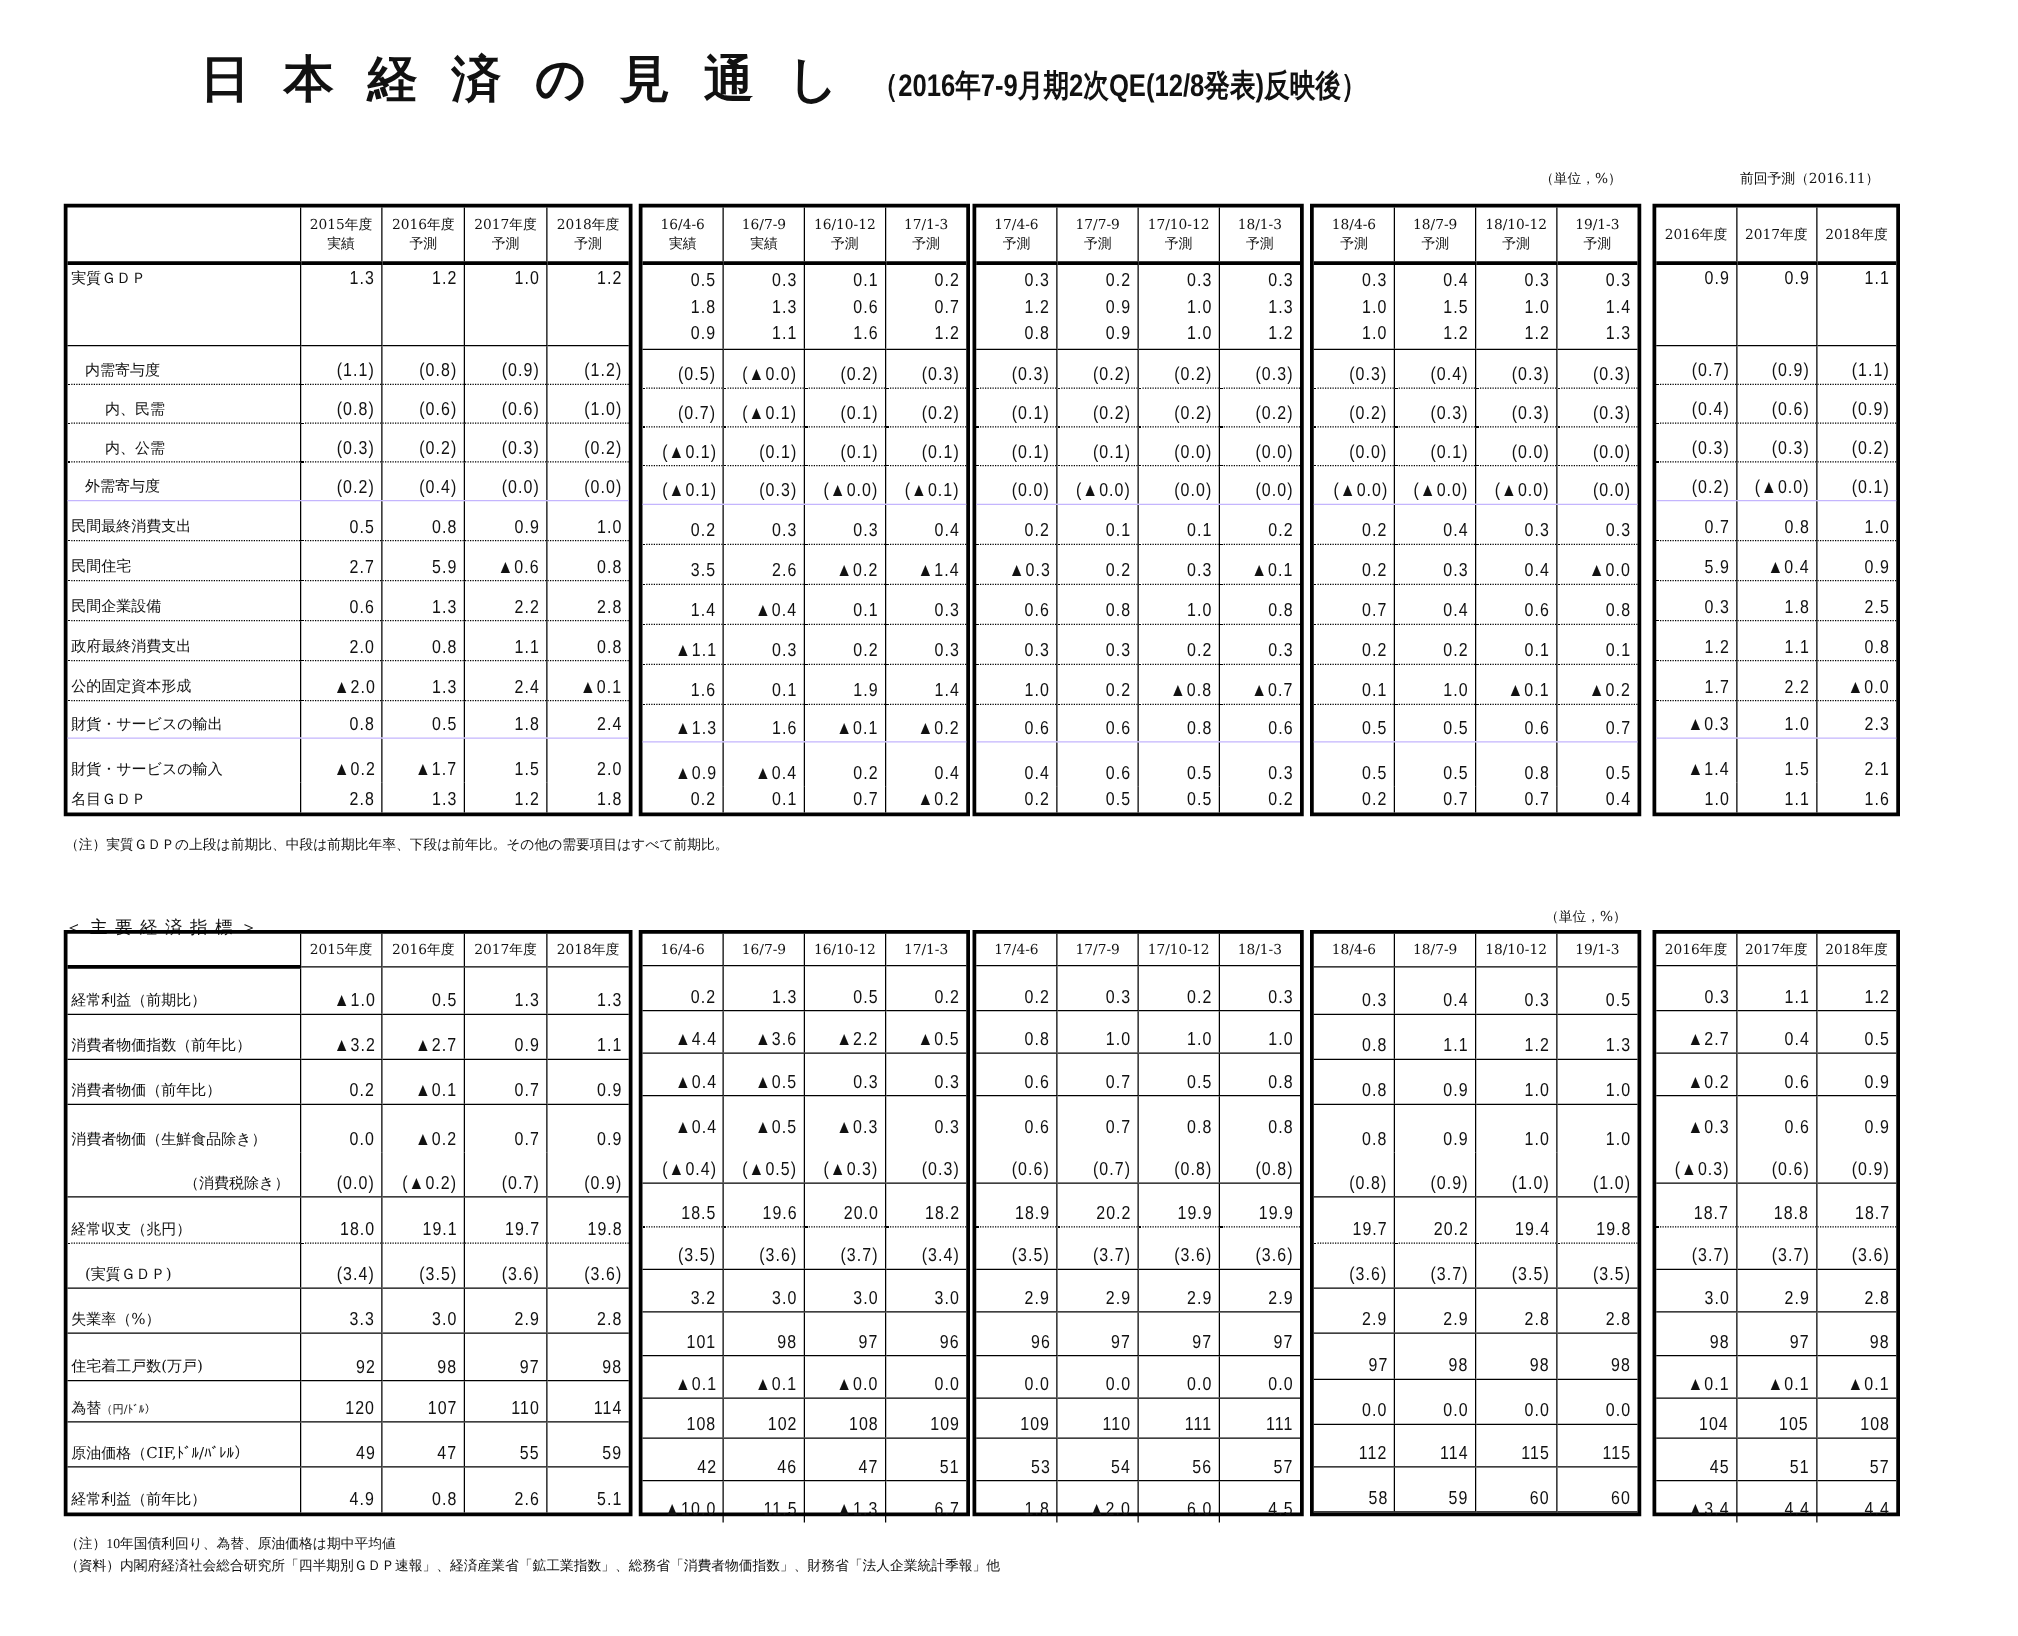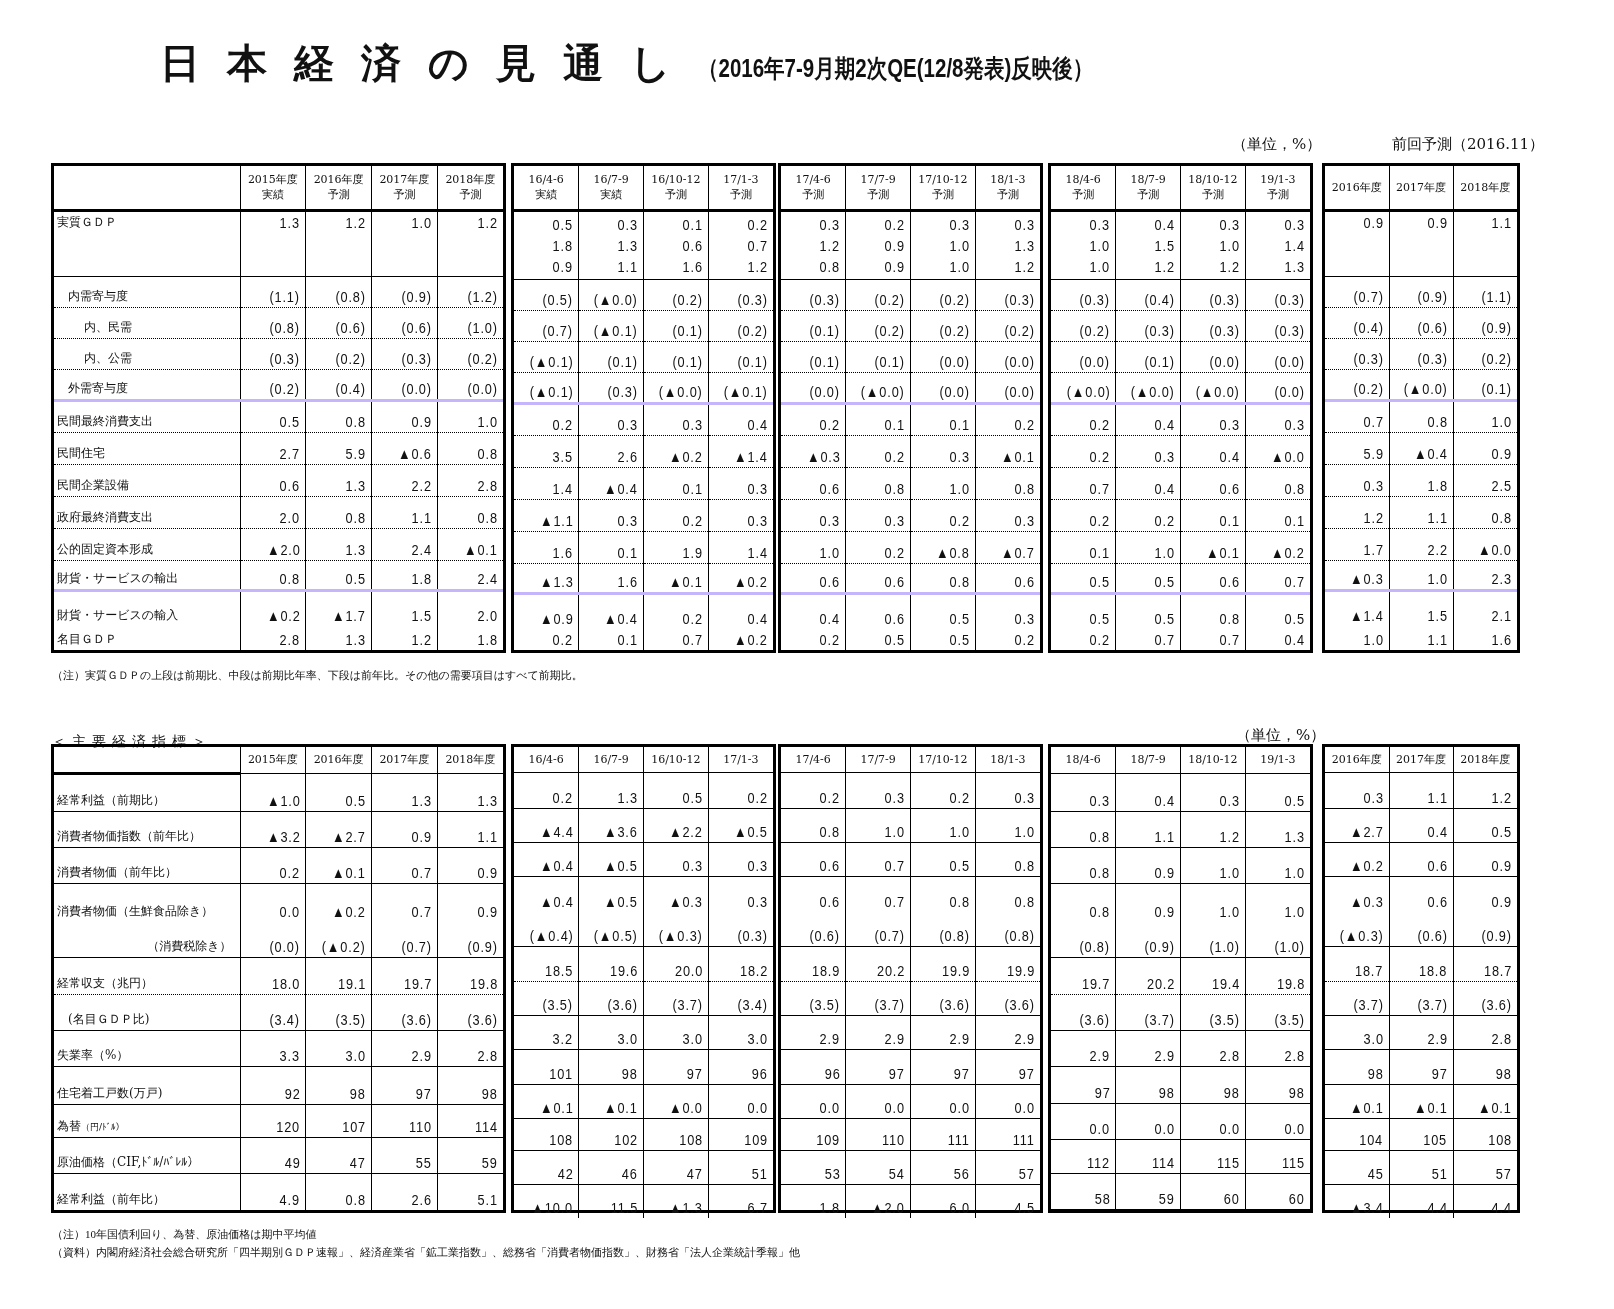--- a/index.html
+++ b/index.html
@@ -1,35 +1,35 @@
 <!DOCTYPE html>
 <html><head>
 <meta charset="utf-8">
 <style>
   html, body { margin:0; padding:0; background:#fff; }
   body { width:1614px; height:1309px; position:relative; overflow:hidden;
          font-family:"DejaVu Serif", serif; color:#111; }
   .title { position:absolute; left:160px; top:36px; white-space:nowrap; }
   .title-main { font-family:"DejaVu Sans", sans-serif; font-size:40px; font-weight:bold; letter-spacing:27px; }
   .title-sub { font-family:"Liberation Sans", sans-serif; font-size:25px; font-weight:bold; letter-spacing:0px; transform:scaleX(0.82); display:inline-block; transform-origin:left center; }
-  .small-note { position:absolute; font-size:15px; white-space:nowrap; }
+  .small-note { position:absolute; font-size:11px; white-space:nowrap; }
   .note { position:absolute; font-size:11px; white-space:nowrap; }
   .section-title { position:absolute; left:52px; top:733px; font-size:14px; letter-spacing:6px; }
 
   .grp { position:absolute; border:3px solid #000; box-sizing:border-box; }
   table.t { border-collapse:collapse; table-layout:fixed; width:100%; height:100%; }
   table.t td { border-left:1px solid #000; padding:0 5px 2px 0; text-align:right; vertical-align:bottom;
                font-family:"Liberation Sans", sans-serif; font-size:15px; white-space:nowrap; overflow:hidden; }
   table.t td:first-child { border-left:none; }
   table.t td.lbl { text-align:left; padding-left:3px; font-family:"DejaVu Serif", serif; font-size:12px; }
   table.t tr.hdr td { text-align:center; vertical-align:middle; font-family:"DejaVu Serif", serif; font-size:11px;
                       padding:0; border-bottom:3px solid #000; line-height:15px; }
   table.t tr.dash td { border-bottom:1px dotted #000; }
   table.t tr.solid td { border-bottom:1px solid #000; }
-  table.t tr.thick td { border-bottom:3px solid #c4b5fd; }
+  table.t tr.thick td { border-bottom:1px solid #c4b5fd; }
   .num { display:inline-block; transform:scaleX(0.85); transform-origin:right bottom; letter-spacing:1px; }
   .gdp3 td { vertical-align:top !important; padding-top:2px !important; }
   .gdp3 .stack { display:flex; flex-direction:column; align-items:flex-end; line-height:21px; }
   .indent1 { padding-left:14px !important; }
   .indent2 { padding-left:30px !important; }
   .indent-right { text-align:right !important; padding-right:8px !important; }
 </style>
 </head>
 <body>
 
@@ -711,21 +711,21 @@
             <td><span class="num">(0.9)</span></td>
           </tr>
           <tr class="dash" style="height:35px">
             <td class="lbl"><span>経常収支（兆円）</span></td>
             <td><span class="num">18.0</span></td>
             <td><span class="num">19.1</span></td>
             <td><span class="num">19.7</span></td>
             <td><span class="num">19.8</span></td>
           </tr>
           <tr class="solid" style="height:34px">
-            <td class="lbl indent1"><span>(名目ＧＤＰ比)</span></td>
+            <td class="lbl indent1"><span>(実質ＧＤＰ)</span></td>
             <td><span class="num">(3.4)</span></td>
             <td><span class="num">(3.5)</span></td>
             <td><span class="num">(3.6)</span></td>
             <td><span class="num">(3.6)</span></td>
           </tr>
           <tr class="solid" style="height:34px">
             <td class="lbl"><span>失業率（%）</span></td>
             <td><span class="num">3.3</span></td>
             <td><span class="num">3.0</span></td>
             <td><span class="num">2.9</span></td>

